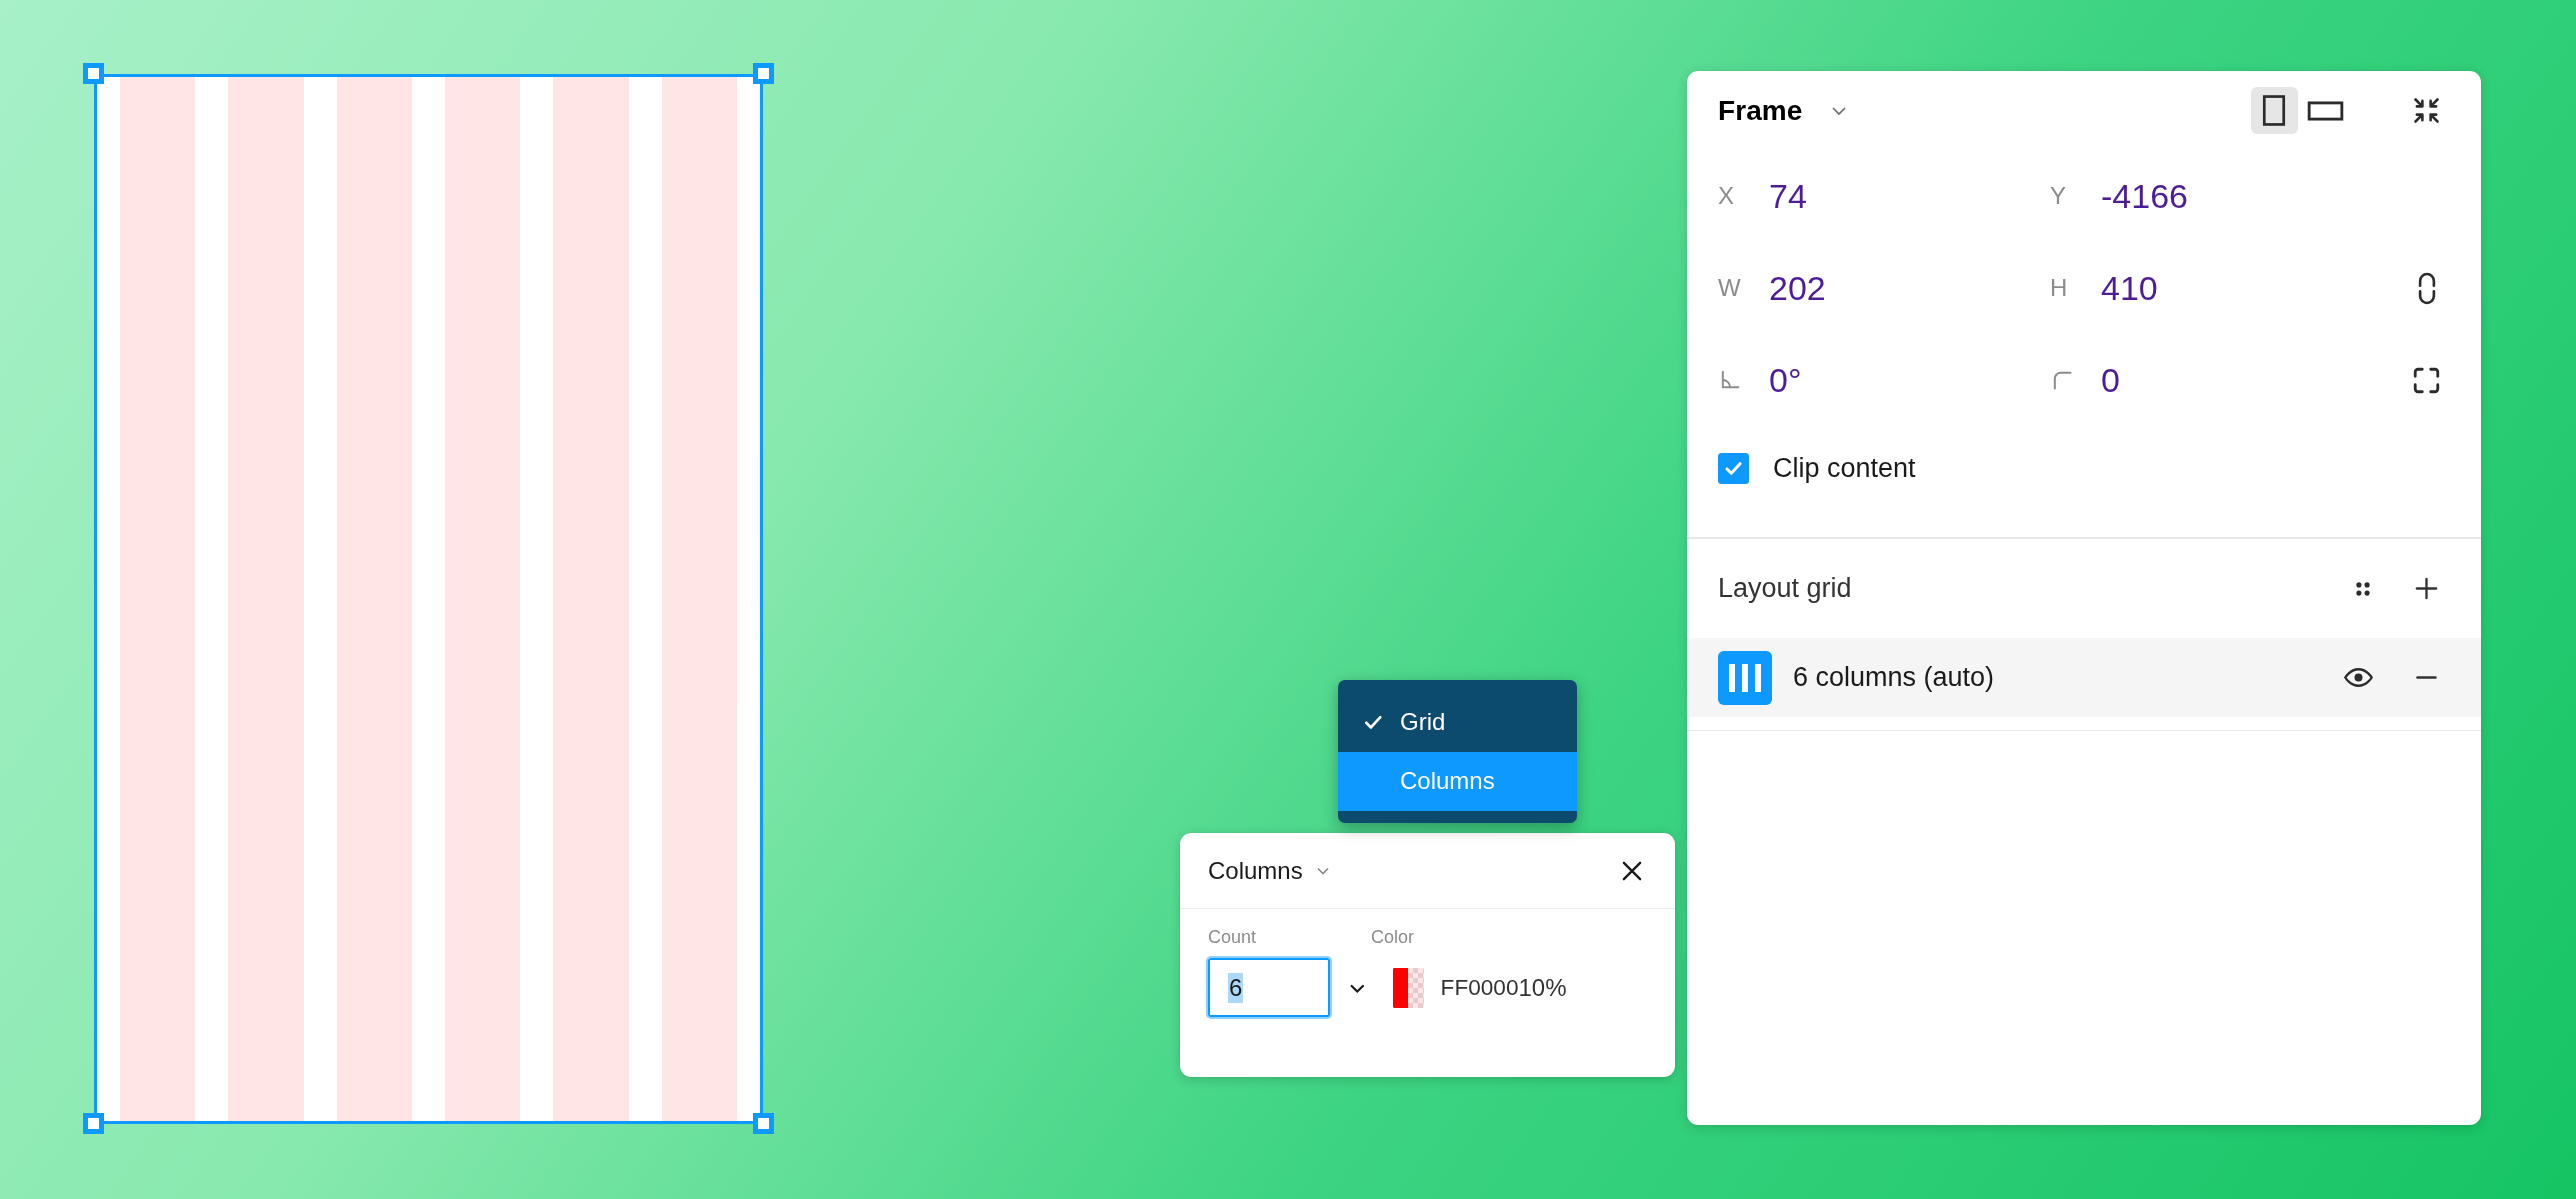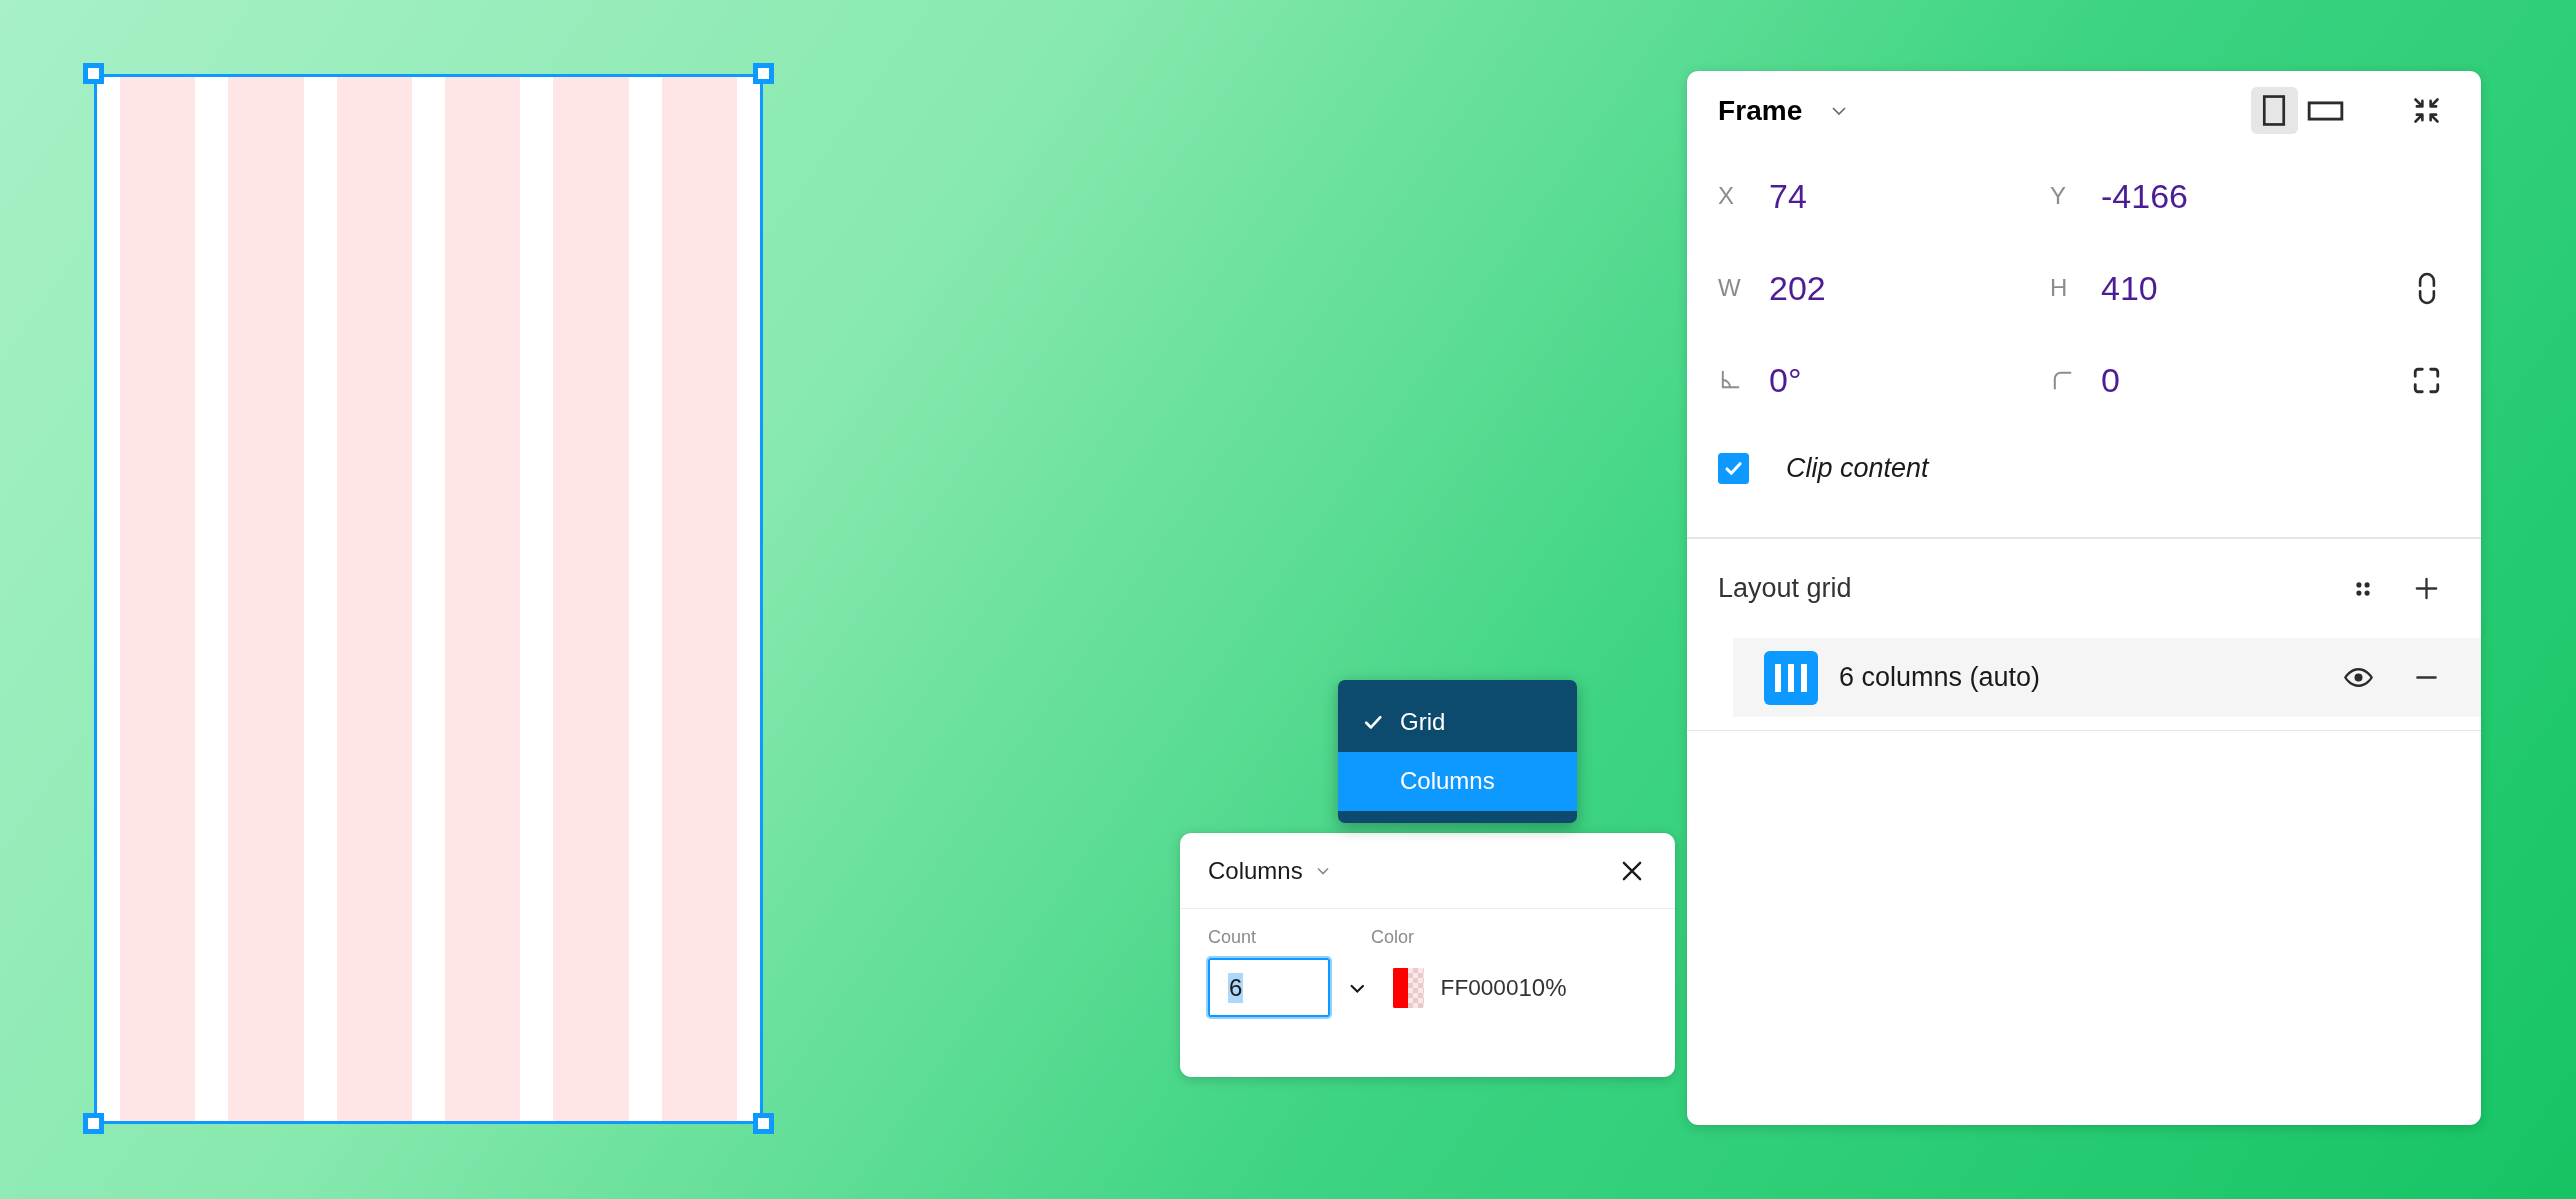--- a/index.html
+++ b/index.html
@@ -125,22 +125,22 @@
     padding: 0 31px;
   }
   .checkbox {
     width: 31px; height: 31px;
     background: #0D99FF;
     border-radius: 3.5px;
     display: flex; align-items: center; justify-content: center;
     flex: 0 0 31px;
   }
   .checkbox-label {
-    margin-left: 37px;
-    font-size: 27px; color: #1a1a1a; font-style: italic;
+    margin-left: 24px;
+    font-size: 27px; color: #1a1a1a;
   }
 
   .section-row {
     height: 99px;
     display: flex; align-items: center;
     padding: 0 31px;
   }
   .section-title {
     font-size: 27px; color: #333;
   }
@@ -148,21 +148,20 @@
   .section-actions {
     margin-left: auto;
     display: flex; align-items: center; gap: 17px;
   }
 
   .grid-item-row {
     height: 79px;
     display: flex; align-items: center;
     padding: 0 31px;
     background: #F5F5F5;
-    margin-left: 46px;
   }
   .grid-swatch {
     width: 54px; height: 54px;
     background: #0D99FF;
     border-radius: 5.7px;
     display: flex; align-items: center; justify-content: center;
     gap: 6.4px;
     flex: 0 0 54px;
   }
   .grid-swatch i {

